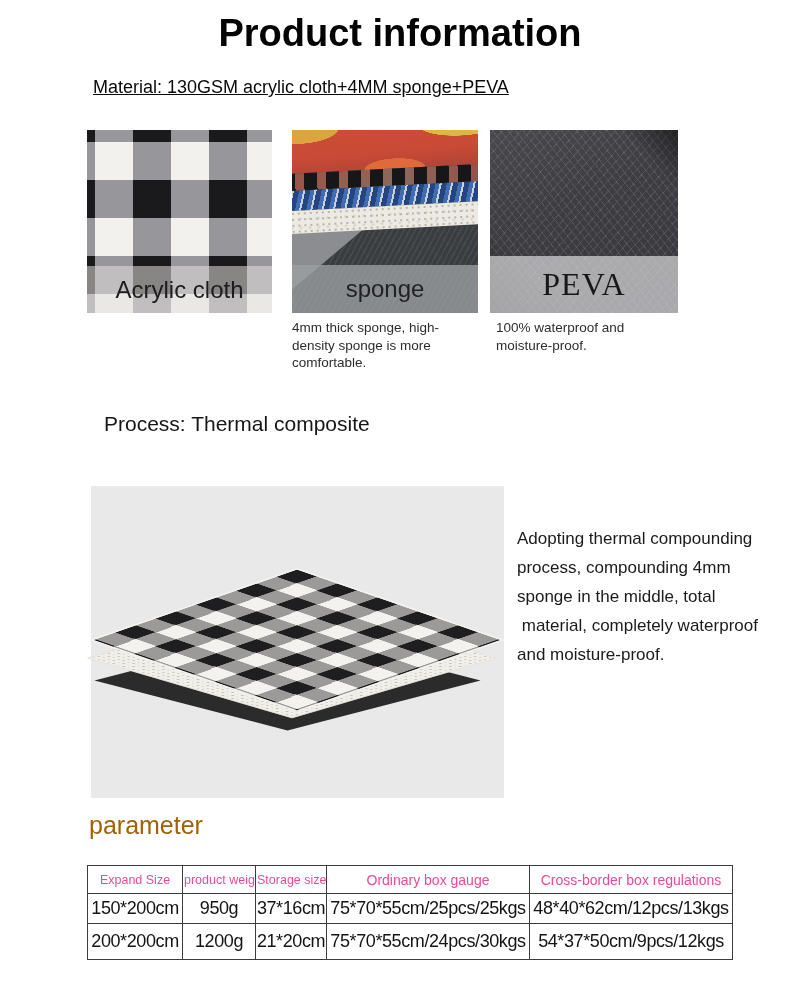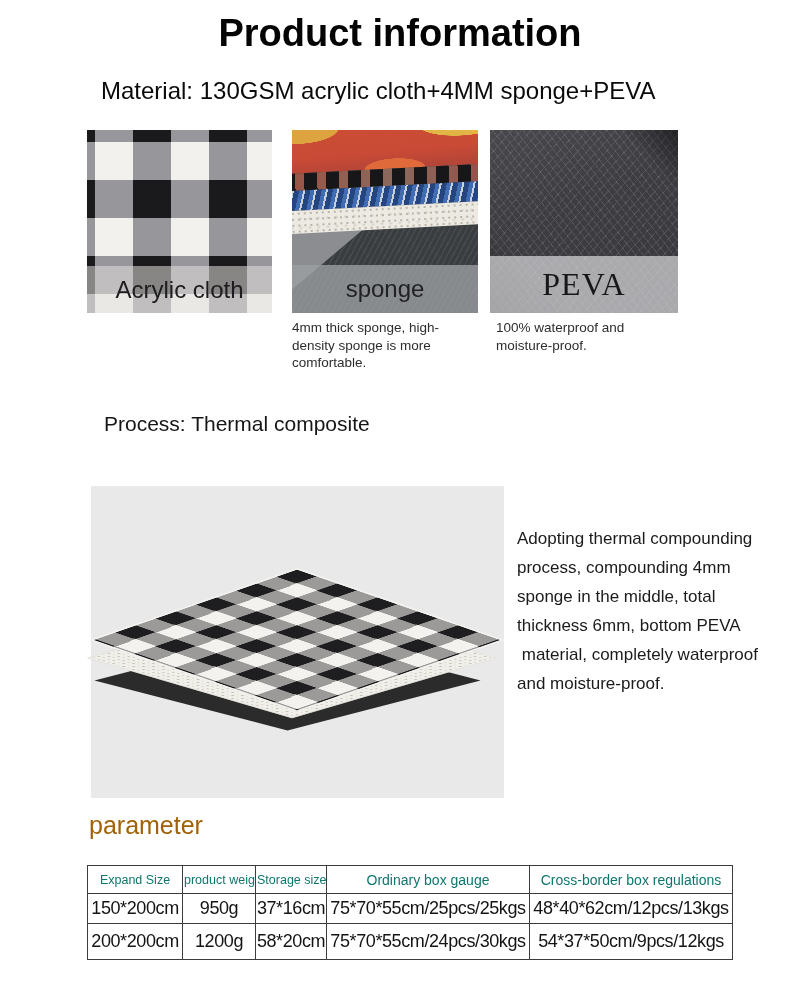--- a/index.html
+++ b/index.html
@@ -3,21 +3,21 @@
 <meta charset="utf-8">
 <style>
   * { margin:0; padding:0; box-sizing:border-box; }
   html,body { background:#ffffff; }
   body { font-family:"Liberation Sans", sans-serif; }
   .page { position:relative; width:800px; height:1005px; background:#fff; overflow:hidden; margin:3px auto; }
 
   
   .title { position:absolute; top:9px; left:0; width:800px; text-align:center;
            font-size:38px; line-height:42px; font-weight:bold; color:#040404; letter-spacing:0; }
-  .material-heading { position:absolute; left:101px; top:74px; font-size:24px; color:#0a0a0a; }
+  .material-heading { position:absolute; left:93px; top:74px; font-size:18px; color:#0a0a0a;text-decoration:underline; }
   .process-heading  { position:absolute; left:104px; top:409px; font-size:21px; color:#161616; }
   .parameter-heading{ position:absolute; left:89px; top:808px; font-size:25px; color:#a16207; }
 
   
   .photo { position:absolute; top:127px; height:183px; overflow:hidden; }
   .photo-acrylic { left:87px;  width:185px;
       background: conic-gradient(#97969a 0 25%, #f2f1ed 0 50%, #97969a 0 75%, #1a191c 0);
       background-size:76px 76px; background-position:-30px -26px; }
   .photo-sponge  { left:292px; width:186px; background:#3b3e41; }
   .photo-peva    { left:490px; width:188px;
@@ -81,21 +81,21 @@
 
   
   .process-desc { position:absolute; left:517px; top:521px; width:280px;
       font-size:17px; line-height:29px; color:#1b1b1b; }
   .process-desc div { white-space:pre-wrap; }
 
   
   .param-table { position:absolute; left:87px; top:862px; width:645px;
       border-collapse:collapse; table-layout:fixed; }
   .param-table th, .param-table td { border:1px solid #3c3c3c; text-align:center; vertical-align:middle; }
-  .param-table thead th { font-weight:normal; color:#0f766e; height:28px;
+  .param-table thead th { font-weight:normal; color:#ec4899; height:28px;
       font-size:12.5px; white-space:nowrap; overflow:hidden; padding:0 1px; }
   .param-table thead th.wide { font-size:14px;border-radius:7px; }
   .param-table tbody td { font-size:18px; color:#141414; letter-spacing:-0.4px; overflow:hidden; }
   .param-table tbody tr.r1 td { height:30px; }
   .param-table tbody tr.r2 td { height:36px; }
 </style>
 </head>
 <body>
 
 <div class="page">
@@ -138,21 +138,20 @@
   <div class="diagram">
     <div class="layer layer-black"></div>
     <div class="layer layer-sponge"></div>
     <div class="layer layer-cloth"></div>
   </div>
 
   <div class="process-desc">
     <div>Adopting thermal compounding</div>
     <div>process, compounding 4mm</div>
     <div>sponge in the middle, total</div>
-    <div>thickness 6mm, bottom PEVA</div>
     <div> material, completely waterproof</div>
     <div>and moisture-proof.</div>
   </div>
 
   <div class="parameter-heading">parameter</div>
 
   <table class="param-table">
     <colgroup>
       <col style="width:95px">
         <col style="width:73px">
@@ -173,20 +172,20 @@
       <tr class="r1">
         <td>150*200cm</td>
         <td>950g</td>
         <td>37*16cm</td>
         <td>75*70*55cm/25pcs/25kgs</td>
         <td>48*40*62cm/12pcs/13kgs</td>
       </tr>
       <tr class="r2">
         <td>200*200cm</td>
         <td>1200g</td>
-        <td>58*20cm</td>
+        <td>21*20cm</td>
         <td>75*70*55cm/24pcs/30kgs</td>
         <td>54*37*50cm/9pcs/12kgs</td>
       </tr>
     </tbody>
   </table>
 
 </div>
 
 </body></html>

